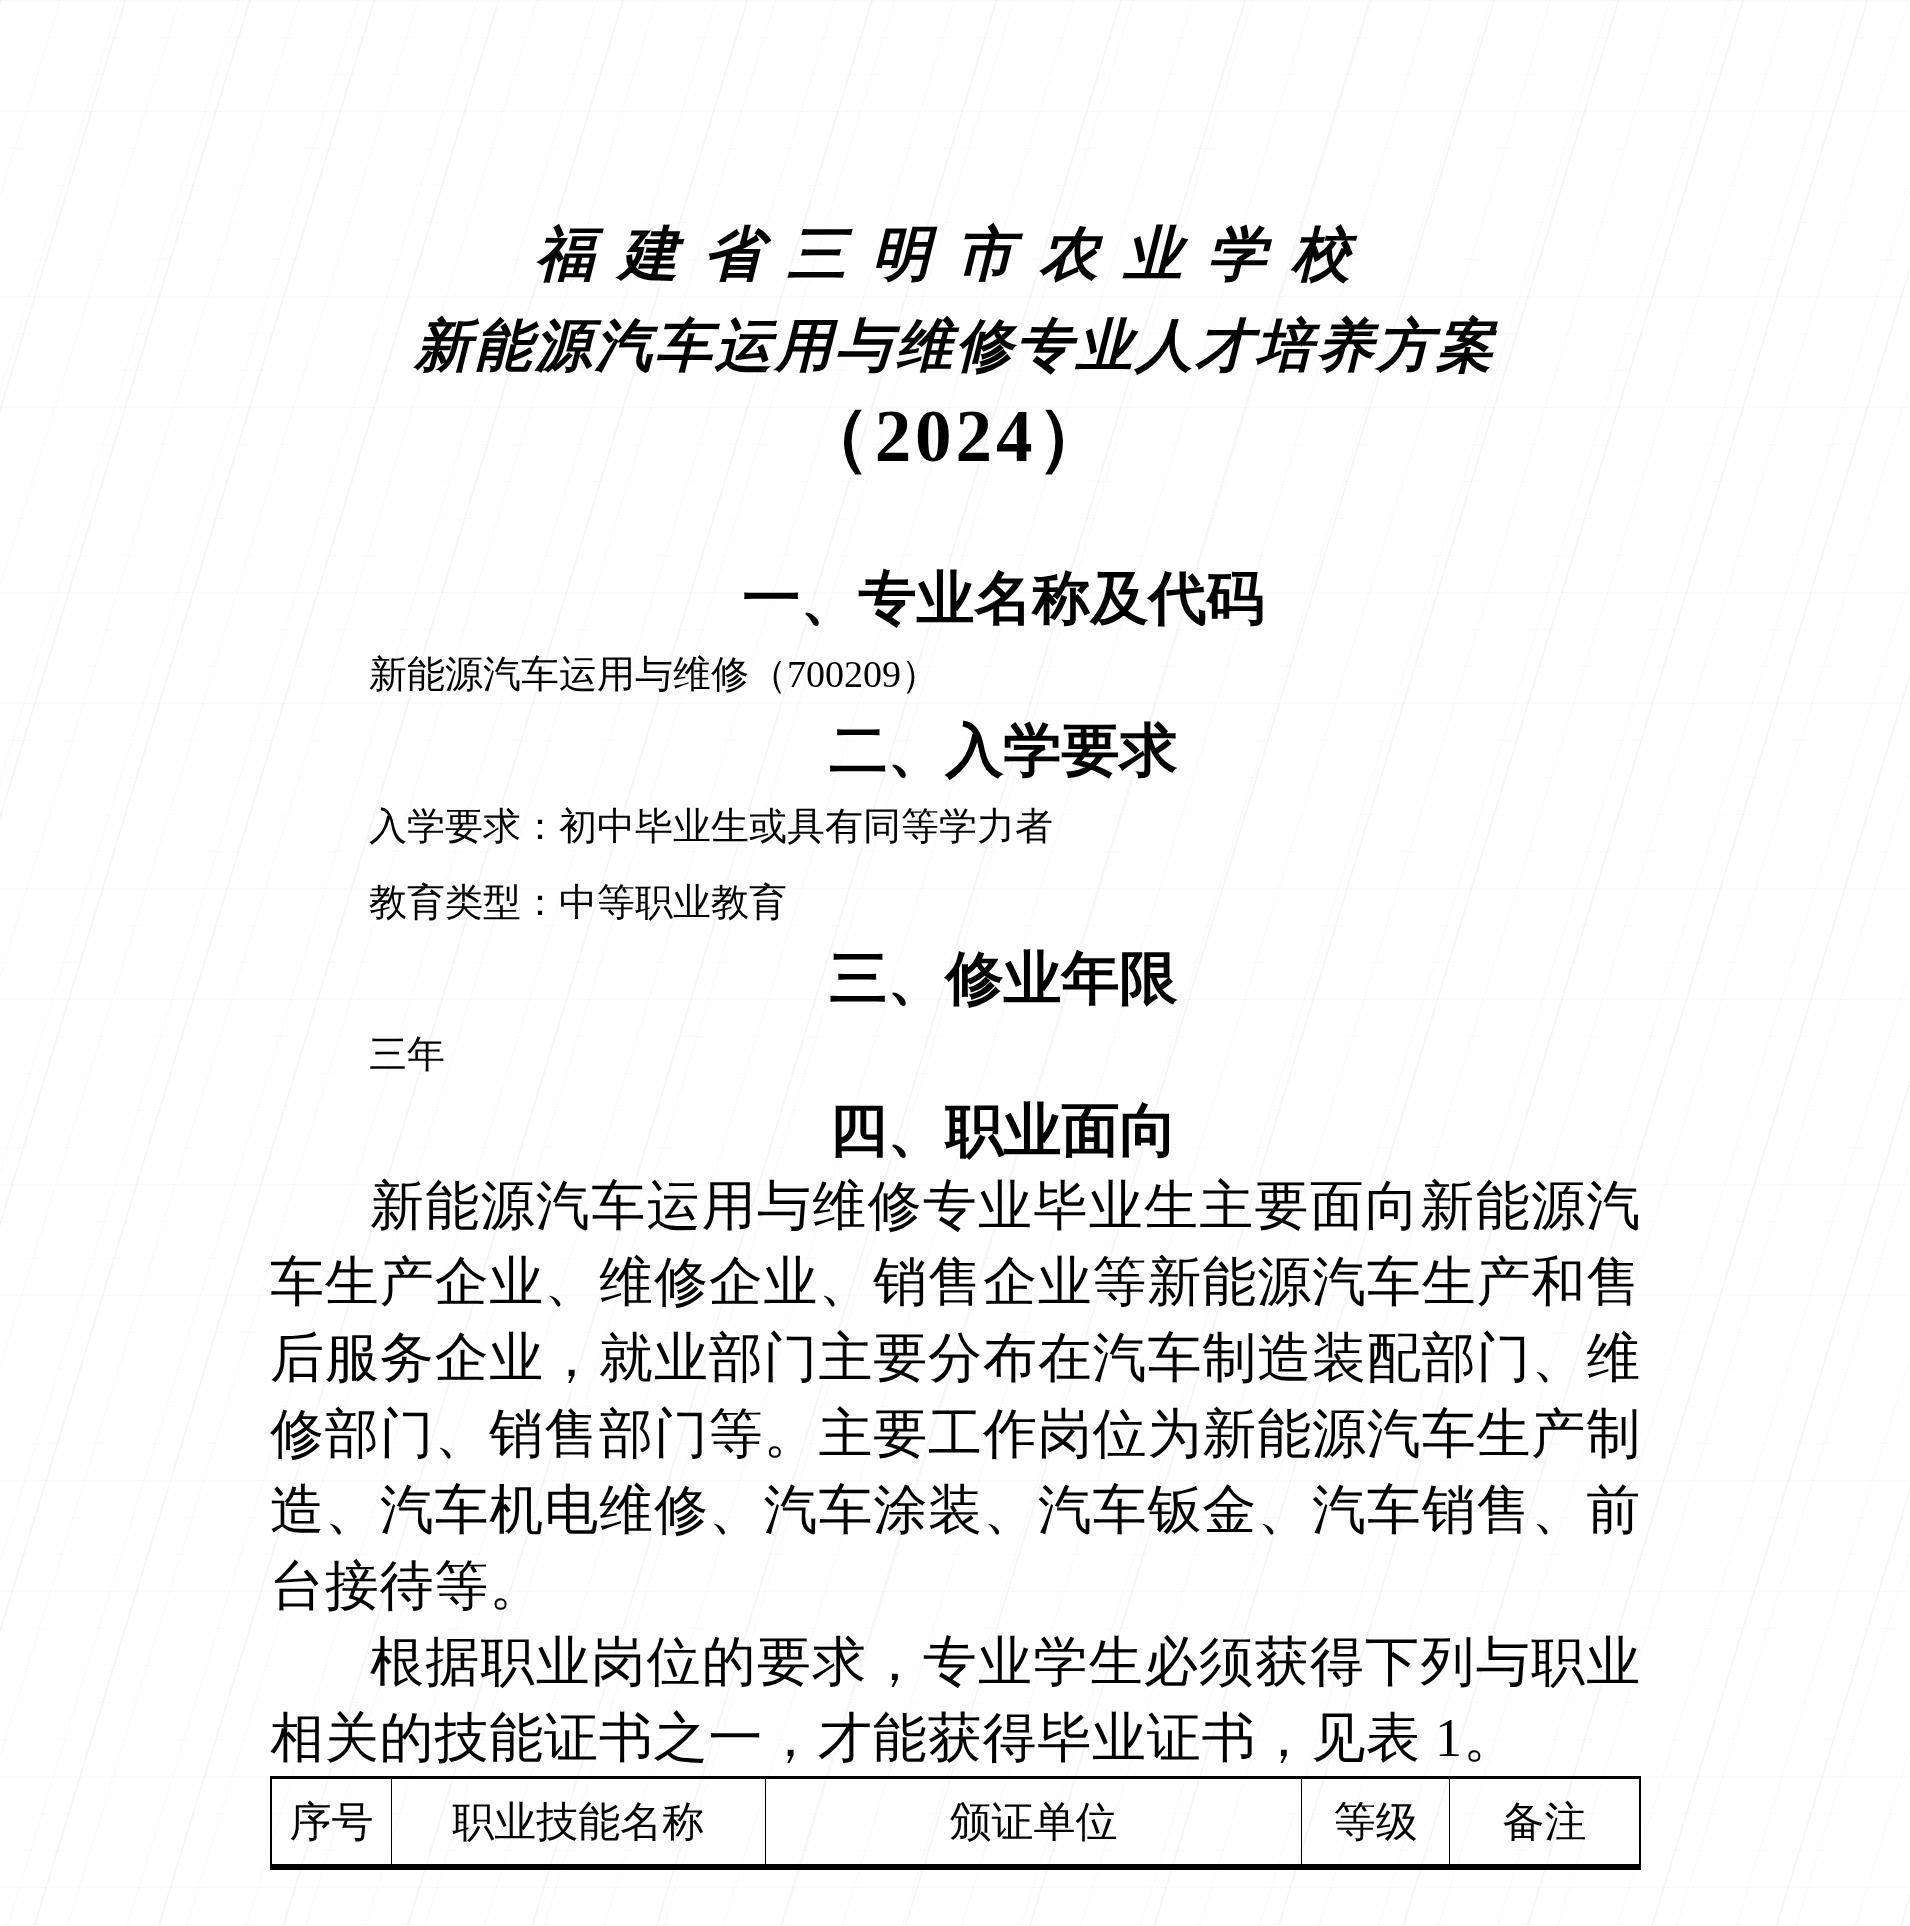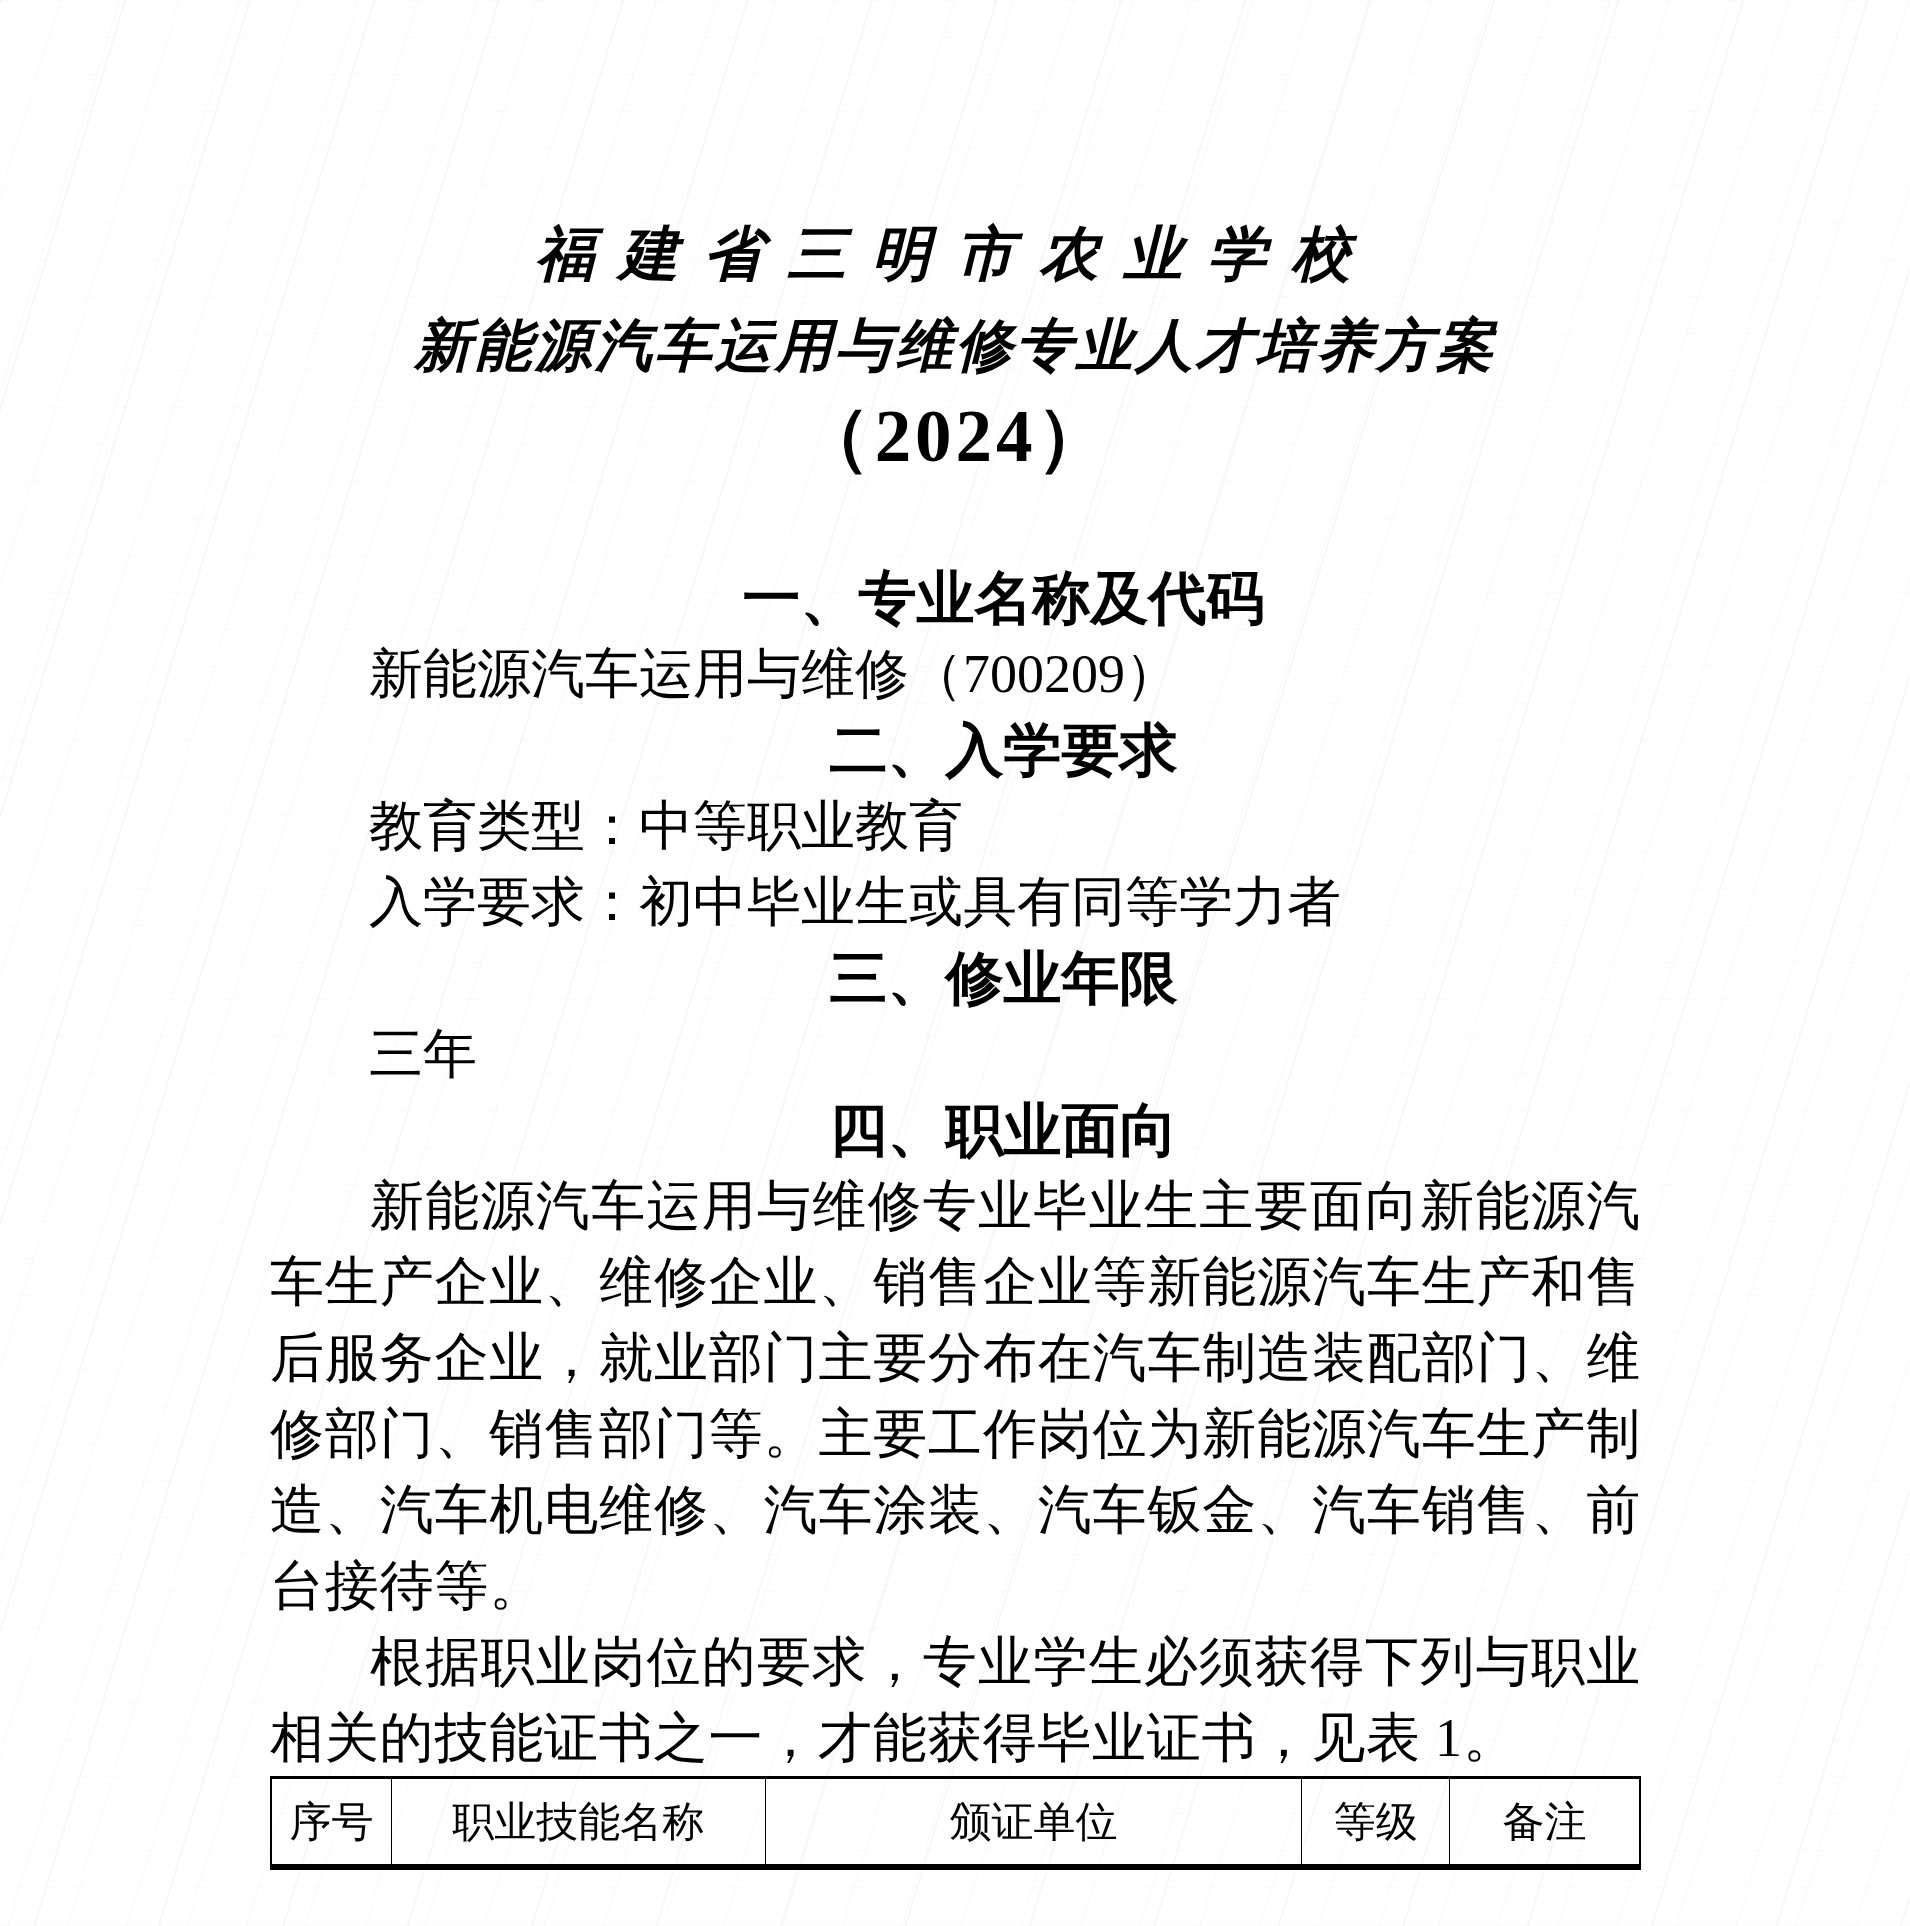--- a/index.html
+++ b/index.html
@@ -58,21 +58,21 @@
     line-height: 89px;
     height: 89px;
     letter-spacing: 3.9px;
     font-style: normal;
     font-weight: 600;
   }
   .doc-body {
     margin-top: 79px;
   }
   .line {
-    font-size: 54px;
+    font-size: 38px;
     line-height: 76px;
     white-space: nowrap;
   }
   .indent {
     padding-left: 99px;
   }
   .heading {
     font-family: "Liberation Sans", "DejaVu Sans", sans-serif;
     font-weight: 700;
     font-size: 58px;
@@ -140,22 +140,22 @@
       <div class="title-line2">新能源汽车运用与维修专业人才培养方案</div>
       <div class="title-line3">（2024）</div>
     </div>
 
     <div class="doc-body">
 
       <div class="heading">一、专业名称及代码</div>
       <div class="line indent">新能源汽车运用与维修（700209）</div>
 
       <div class="heading">二、入学要求</div>
+      <div class="line indent">入学要求：初中毕业生或具有同等学力者</div>
       <div class="line indent">教育类型：中等职业教育</div>
-      <div class="line indent">入学要求：初中毕业生或具有同等学力者</div>
 
       <div class="heading">三、修业年限</div>
       <div class="line indent">三年</div>
 
       <div class="heading">四、职业面向</div>
       <div class="para">新能源汽车运用与维修专业毕业生主要面向新能源汽车生产企业、维修企业、销售企业等新能源汽车生产和售后服务企业，就业部门主要分布在汽车制造装配部门、维修部门、销售部门等。主要工作岗位为新能源汽车生产制造、汽车机电维修、汽车涂装、汽车钣金、汽车销售、前台接待等。</div>
       <div class="para">根据职业岗位的要求，专业学生必须获得下列与职业相关的技能证书之一，才能获得毕业证书，见表 1。</div>
 
 
       <table class="cert-table">

